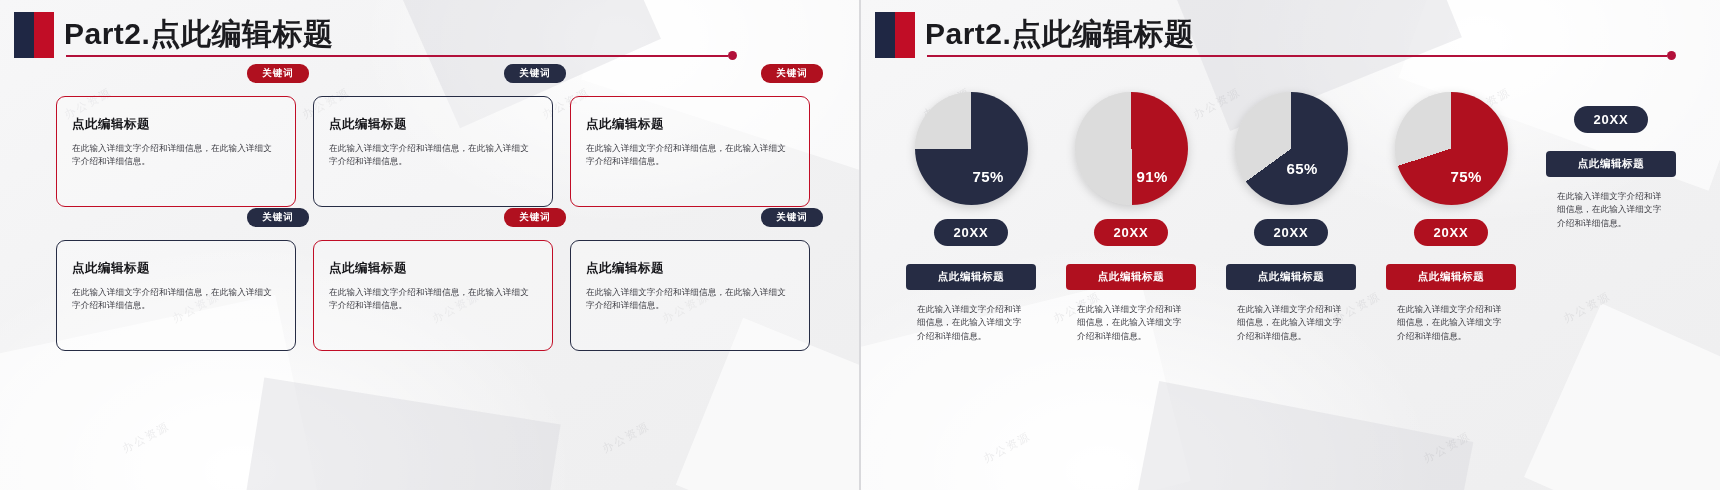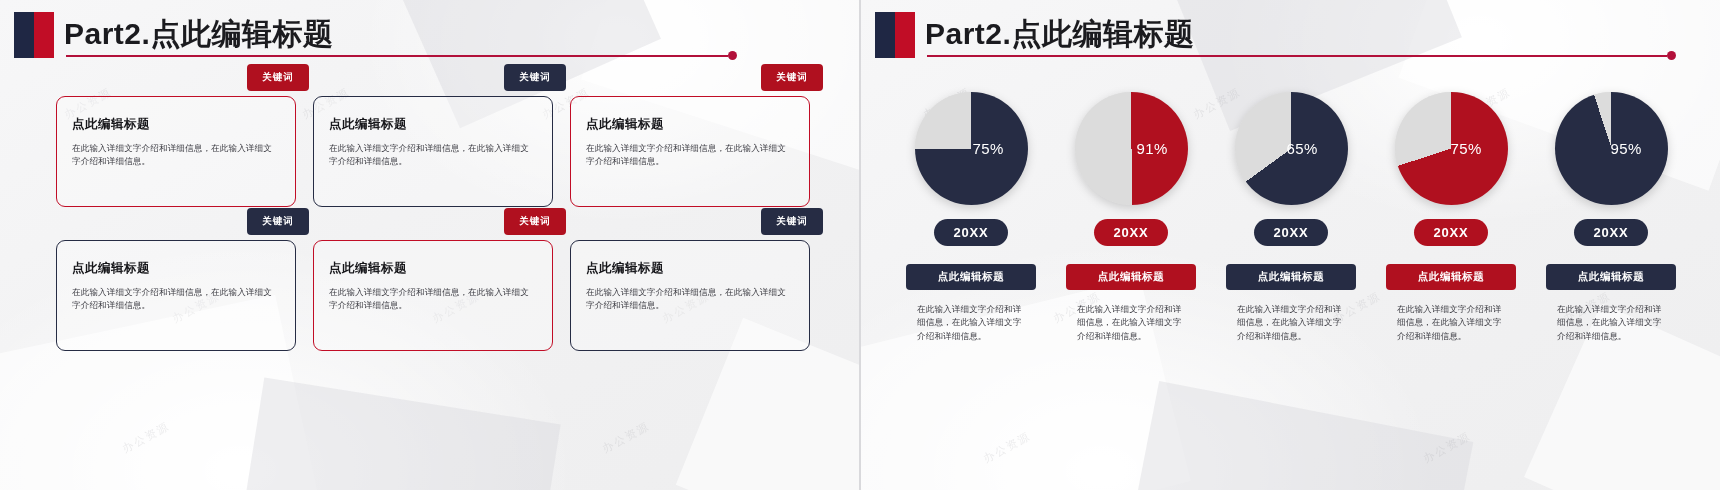--- a/index.html
+++ b/index.html
@@ -56,21 +56,21 @@
   }
   .card.red{border:1.4px solid #c10d26;}
   .card.navy{border:1.4px solid #262c44;}
   .card .ctitle{font-size:12.5px;font-weight:700;color:#17171b;letter-spacing:.5px;}
   .card .ctext{
     margin-top:9px;font-size:8.6px;line-height:13.2px;color:#3b3b42;
     letter-spacing:.1px;
   }
   .badge{
     position:absolute;top:-33px;right:-14px;
-    width:62px;height:27px;border-radius:4px;
+    width:62px;height:19px;border-radius:9px;
     display:flex;align-items:center;justify-content:center;
     font-size:9.5px;font-weight:700;color:#fff;letter-spacing:1px;
   }
   .badge.red{background:#b0101f;}
   .badge.navy{background:#262c44;}
   .badge:after{
     content:"";position:absolute;left:22px;bottom:-8px;
     border-left:7px solid transparent;border-right:7px solid transparent;
     border-top:9px solid inherit;
   }
@@ -80,22 +80,23 @@
   
   .pies{position:absolute;left:30px;top:92px;width:800px;display:flex;}
   .pcol{width:160px;display:flex;flex-direction:column;align-items:center;}
   .pie{
     position:relative;width:113px;height:113px;border-radius:50%;
     background:#dcdcdc;
     filter:drop-shadow(0 3px 5px rgba(0,0,0,.16));
   }
   .pie .slice{position:absolute;inset:0;border-radius:50%;}
   .pie .pct{
-    position:absolute;font-size:15px;font-weight:400;color:#fff;
+    position:absolute;font-size:15px;font-weight:700;color:#fff;
     letter-spacing:.4px;
+    margin-top:28px;
   }
   .year{
     margin-top:14px;min-width:74px;height:27px;border-radius:14px;
     display:flex;align-items:center;justify-content:center;
     font-size:13px;font-weight:700;color:#fff;letter-spacing:.8px;
     padding:0 14px;box-sizing:border-box;
   }
   .year.navy{background:#262c44;}
   .year.red{background:#b0101f;}
 
@@ -250,21 +251,21 @@
           </div>
         <div class="banner red">
             <span>点此编辑标题</span>
           </div>
         <div class="pdesc">在此输入详细文字介绍和详细信息，在此输入详细文字介绍和详细信息。</div>
       </div>
 
       <div class="pcol">
         <div class="pie">
           <div class="slice" style="background:conic-gradient(#262c44 0deg 234deg,#dcdcdc 234deg 360deg);"></div>
-          <div class="pct" style="left:52px;top:48px;">65%</div>
+          <div class="pct" style="left:52px;top:40px;">65%</div>
         </div>
         <div class="year navy">
             <span>20XX</span>
           </div>
         <div class="banner navy">
             <span>点此编辑标题</span>
           </div>
         <div class="pdesc">在此输入详细文字介绍和详细信息，在此输入详细文字介绍和详细信息。</div>
       </div>
 
@@ -276,24 +277,20 @@
         <div class="year red">
             <span>20XX</span>
           </div>
         <div class="banner red">
             <span>点此编辑标题</span>
           </div>
         <div class="pdesc">在此输入详细文字介绍和详细信息，在此输入详细文字介绍和详细信息。</div>
       </div>
 
       <div class="pcol">
-        <div class="pie">
-          <div class="slice" style="background:conic-gradient(#262c44 0deg 342deg,#dcdcdc 342deg 360deg);"></div>
-          <div class="pct" style="left:56px;top:48px;">95%</div>
-        </div>
         <div class="year navy">
             <span>20XX</span>
           </div>
         <div class="banner navy">
             <span>点此编辑标题</span>
           </div>
         <div class="pdesc">在此输入详细文字介绍和详细信息，在此输入详细文字介绍和详细信息。</div>
       </div>
 
     </div>

